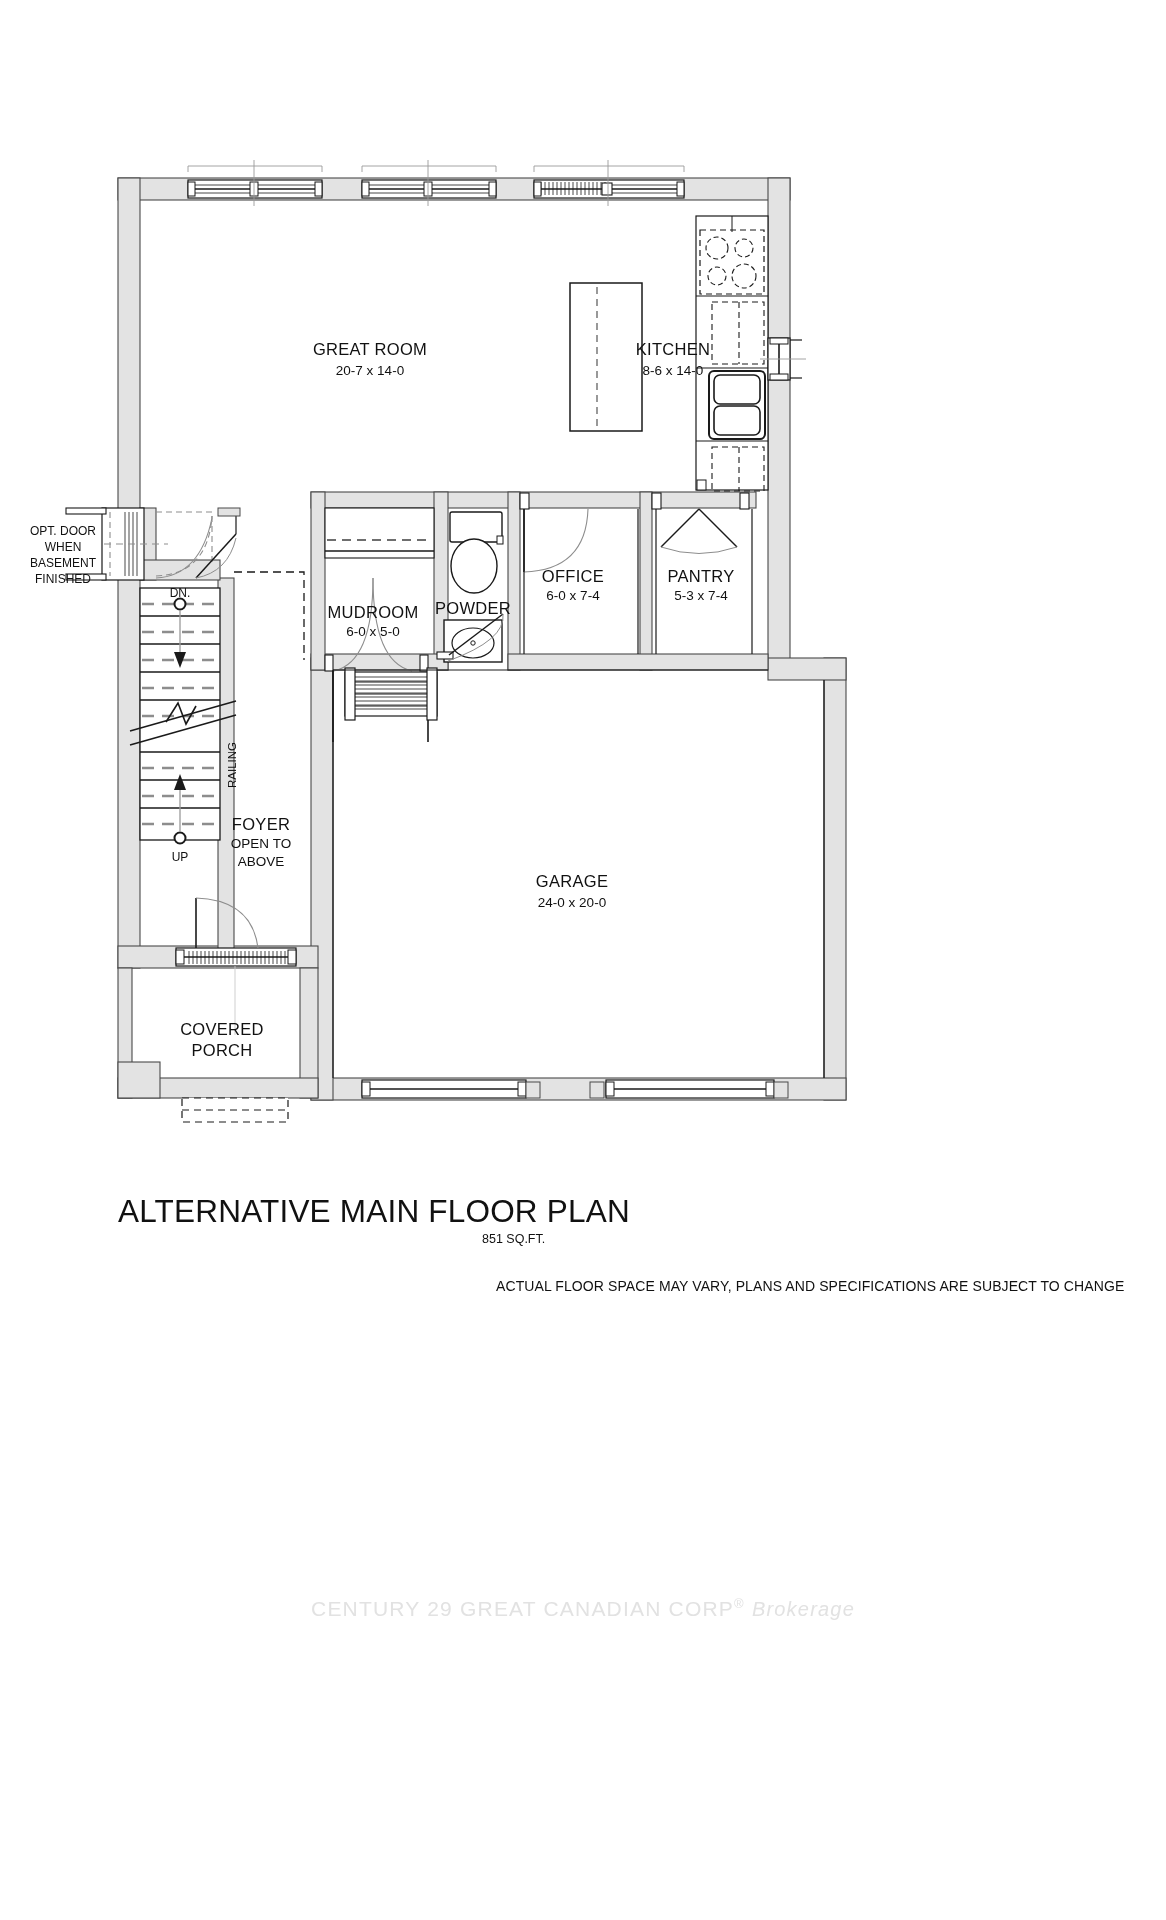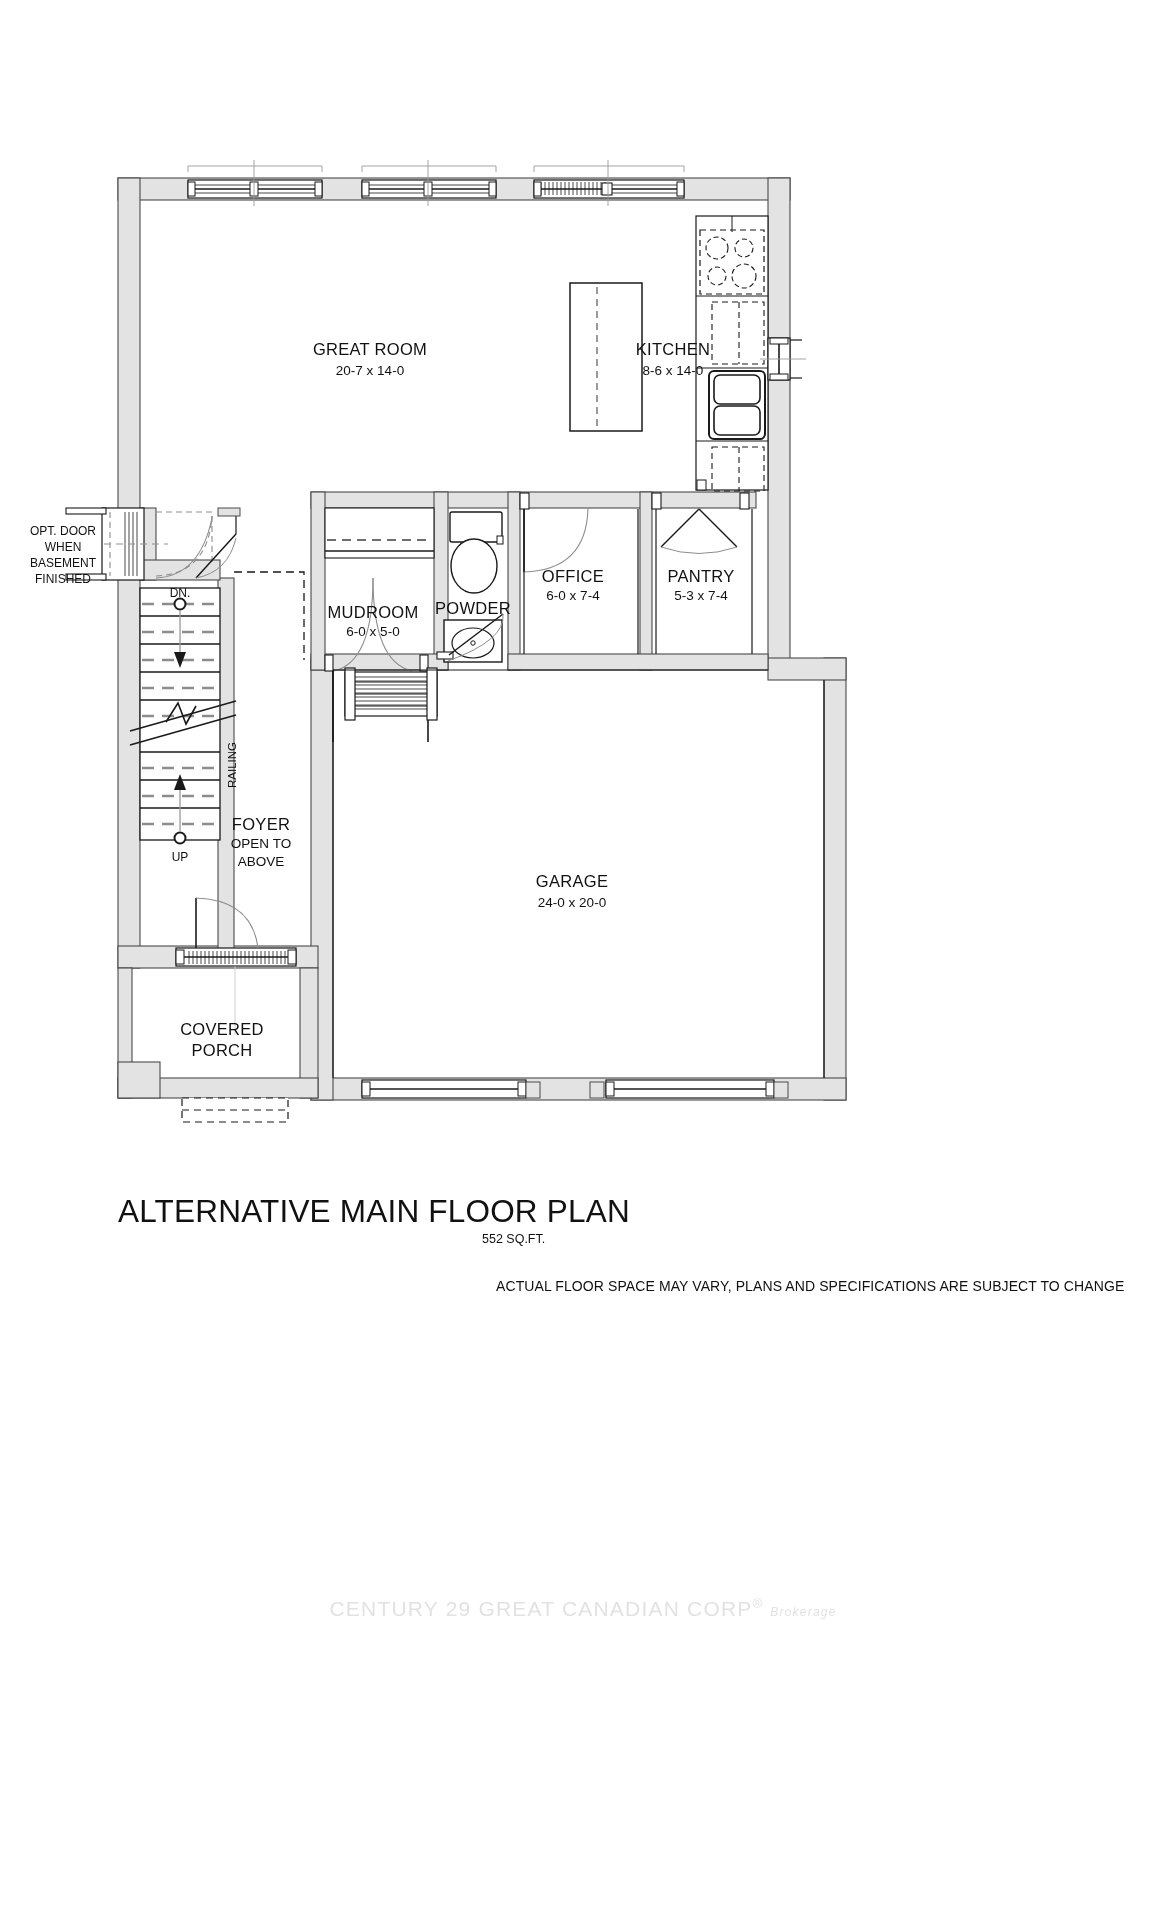--- a/index.html
+++ b/index.html
@@ -29,21 +29,21 @@
   .disclaimer{
     position:absolute;left:496px;top:1278px;
     font-size:14px;color:#111;white-space:nowrap;letter-spacing:.1px;
   }
   .watermark{
     position:absolute;left:0;top:1596px;width:1166px;
     text-align:center;font-size:21px;color:#e2e2e2;
     letter-spacing:1.2px;white-space:nowrap;
   }
   .watermark .reg{font-size:13px;vertical-align:super;}
-  .watermark .brk{font-style:italic;font-size:12px;}
+  .watermark .brk{font-style:italic;font-size:20px;}
 </style>
 </head>
 <body>
 
 <div id="plan-root">
 
   <svg width="1166" height="1920" viewBox="0 0 1166 1920">
 
     <defs>
       <pattern id="doorhatch" width="4" height="8" patternUnits="userSpaceOnUse">
@@ -417,21 +417,21 @@
       <text class="lbl vert" x="236" y="765" transform="rotate(-90 236 765)">RAILING</text>
 
       <text class="lbl room-name" x="261" y="830">FOYER</text>
       <text class="lbl room-dim" x="261" y="848">OPEN TO</text>
       <text class="lbl room-dim" x="261" y="866">ABOVE</text>
     </g>
 
   </svg>
 
   <div class="title-main">ALTERNATIVE MAIN FLOOR PLAN</div>
-  <div class="title-sub">552 SQ.FT.</div>
+  <div class="title-sub">851 SQ.FT.</div>
   <div class="disclaimer">ACTUAL FLOOR SPACE MAY VARY, PLANS AND SPECIFICATIONS ARE SUBJECT TO CHANGE</div>
 
   <div class="watermark">
     <span>CENTURY 29</span>
     <span>GREAT CANADIAN CORP</span><span class="reg">®</span>
     <span class="brk">Brokerage</span>
   </div>
 
 </div>
 

